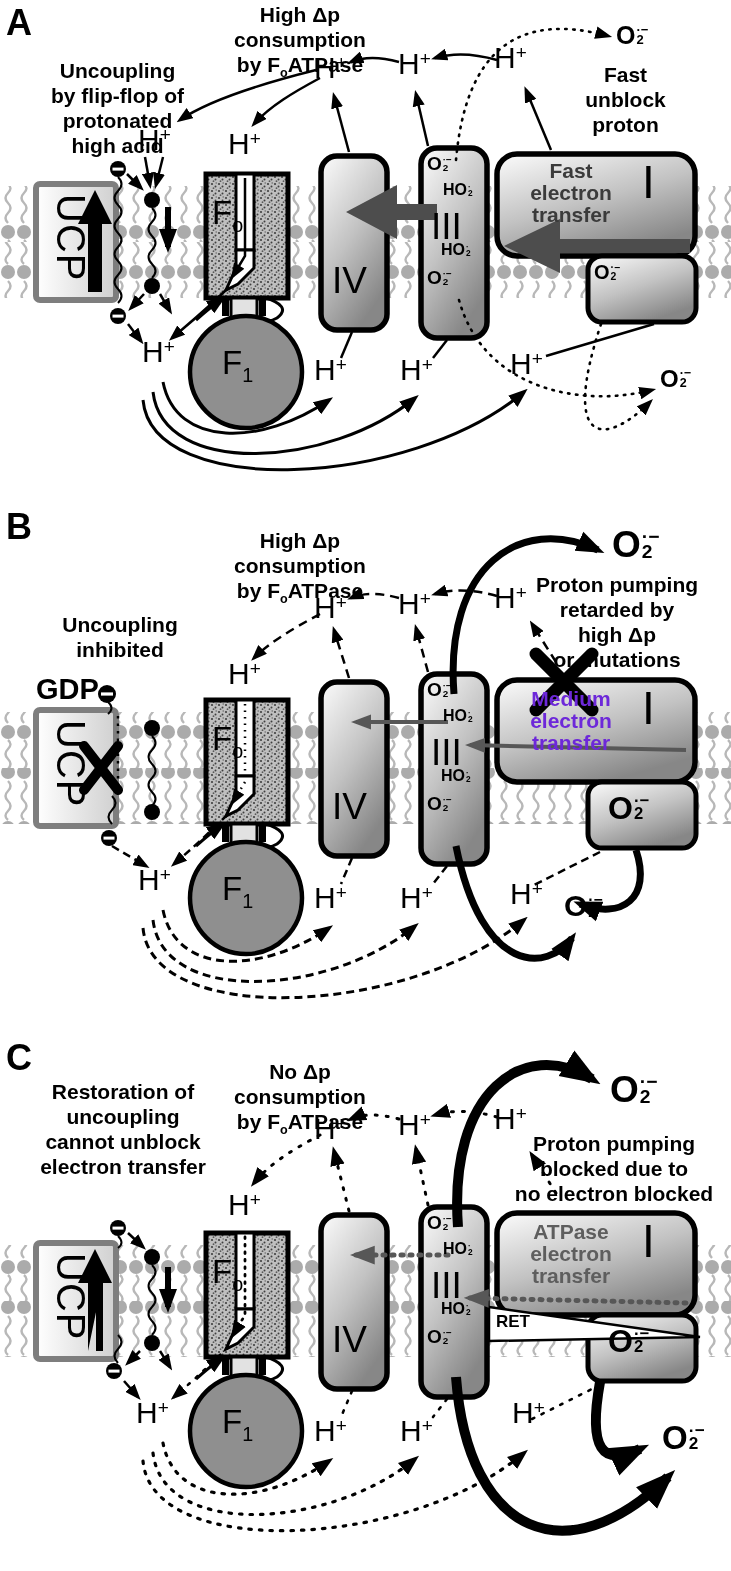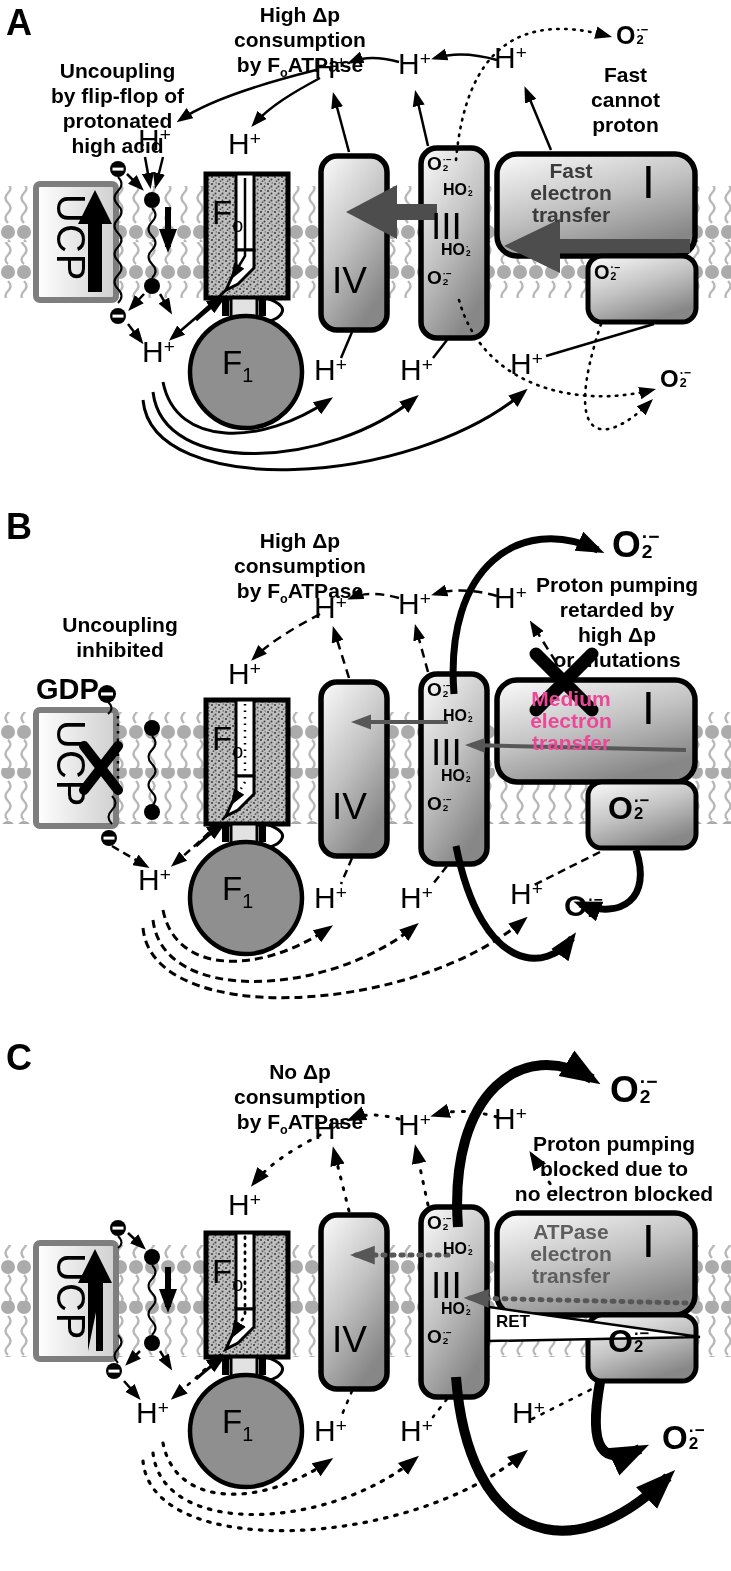--- a/index.html
+++ b/index.html
@@ -144,21 +144,21 @@
   <div class="lbl note" style="left:205px;top:2px;width:190px">
     <span>High Δp</span><br>
     <span>consumption</span><br>
     <span><span>by F</span><sub class="mini">o</sub><span>ATPase</span></span>
   </div>
   <div class="lbl note" style="left:15px;top:58px;width:205px">
     <span>Uncoupling</span><br><span>by flip-flop of</span><br>
     <span>protonated</span><br><span>high acid</span>
   </div>
   <div class="lbl note" style="left:558px;top:62px;width:135px">
-    <span>Fast</span><br><span>cannot</span><br>
+    <span>Fast</span><br><span>unblock</span><br>
     <span>proton</span>
   </div>
   <div class="lbl chem" style="left:616px;top:22px;font-size:25px">
     <span>O</span>
         <span class="stack">
           <span>·−</span>
           <span>2</span>
         </span>
   </div>
   <div class="lbl chem" style="left:660px;top:366px;font-size:24px">
@@ -375,21 +375,21 @@
           <span>2</span>
         </span>
       </div>
   <div class="lbl chem" style="left:608px;top:292px;font-size:32px">
         <span>O</span>
         <span class="stack">
           <span>·−</span>
           <span>2</span>
         </span>
       </div>
-  <div class="lbl cx1text" style="left:503px;top:188px;width:136px;color:#ec4899">
+  <div class="lbl cx1text" style="left:503px;top:188px;width:136px;color:#6d28d9">
     <span>Medium</span><br><span>electron</span><br><span>transfer</span>
   </div>
 </section>
 
 <section class="panel" style="top:1035px;height:536px">
   <svg class="layer" width="731" height="536" viewBox="0 0 731 536">
     <g>
       <rect x="0" y="210" width="731" height="56" fill="url(#memT)"></rect>
       <rect x="0" y="266" width="731" height="56" fill="url(#memB)"></rect>
     </g>
@@ -464,20 +464,24 @@
       <path d="M456,342 C468,502 568,540 668,442" marker-end="url(#mBb)"></path>
     </g>
   </svg>
 
   <div class="lbl letter" style="left:6px;top:4px">C</div>
   <div class="lbl note" style="left:205px;top:24px;width:190px">
     <span>No Δp</span><br>
     <span>consumption</span><br>
     <span><span>by F</span><sub class="mini">o</sub><span>ATPase</span></span>
   </div>
+  <div class="lbl note" style="left:8px;top:44px;width:230px">
+    <span>Restoration of</span><br><span>uncoupling</span><br>
+    <span>cannot unblock</span><br><span>electron transfer</span>
+  </div>
   <div class="lbl note" style="left:500px;top:96px;width:228px">
     <span>Proton pumping</span><br><span>blocked due to</span><br>
     <span>no electron blocked</span>
   </div>
   <div class="lbl chem" style="left:610px;top:36px;font-size:37px">
     <span>O</span>
         <span class="stack">
           <span>·−</span>
           <span>2</span>
         </span>

